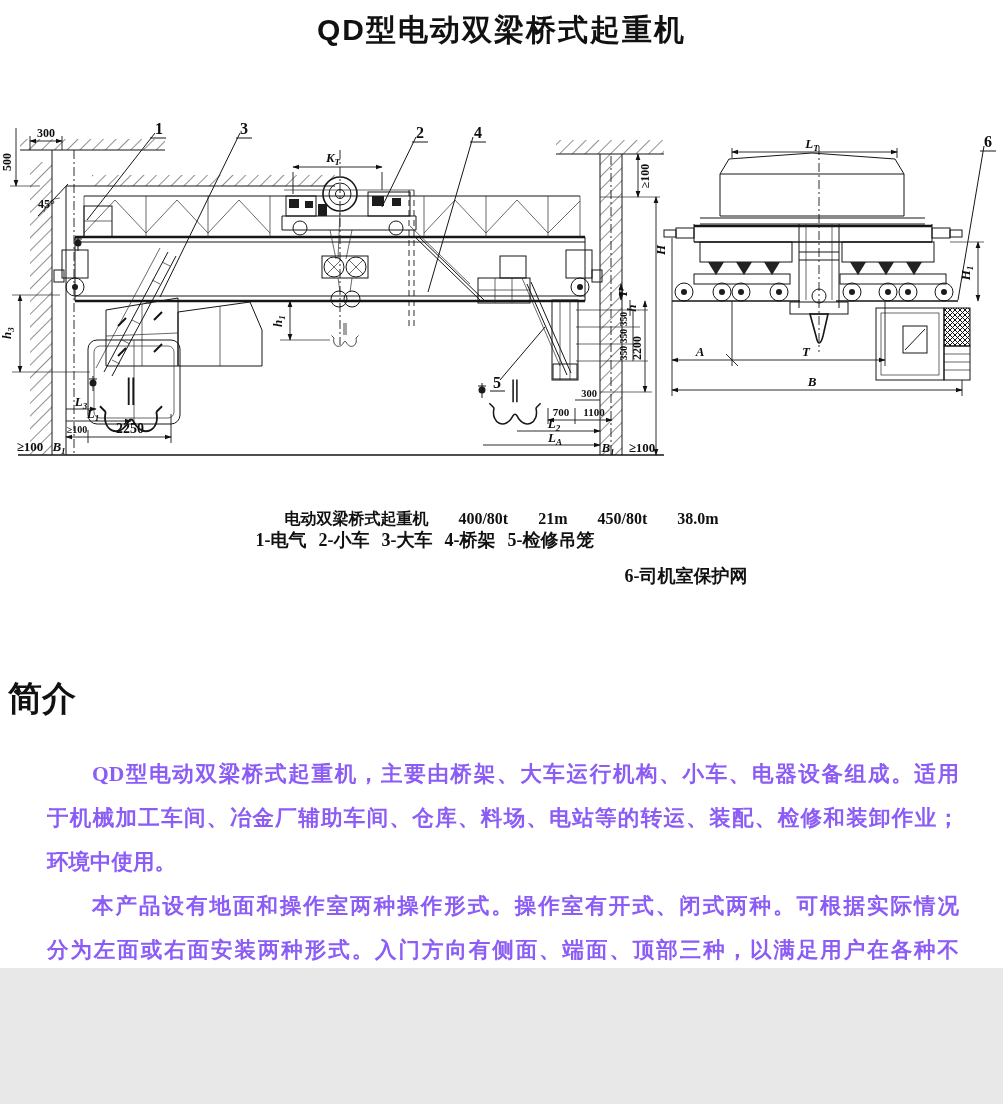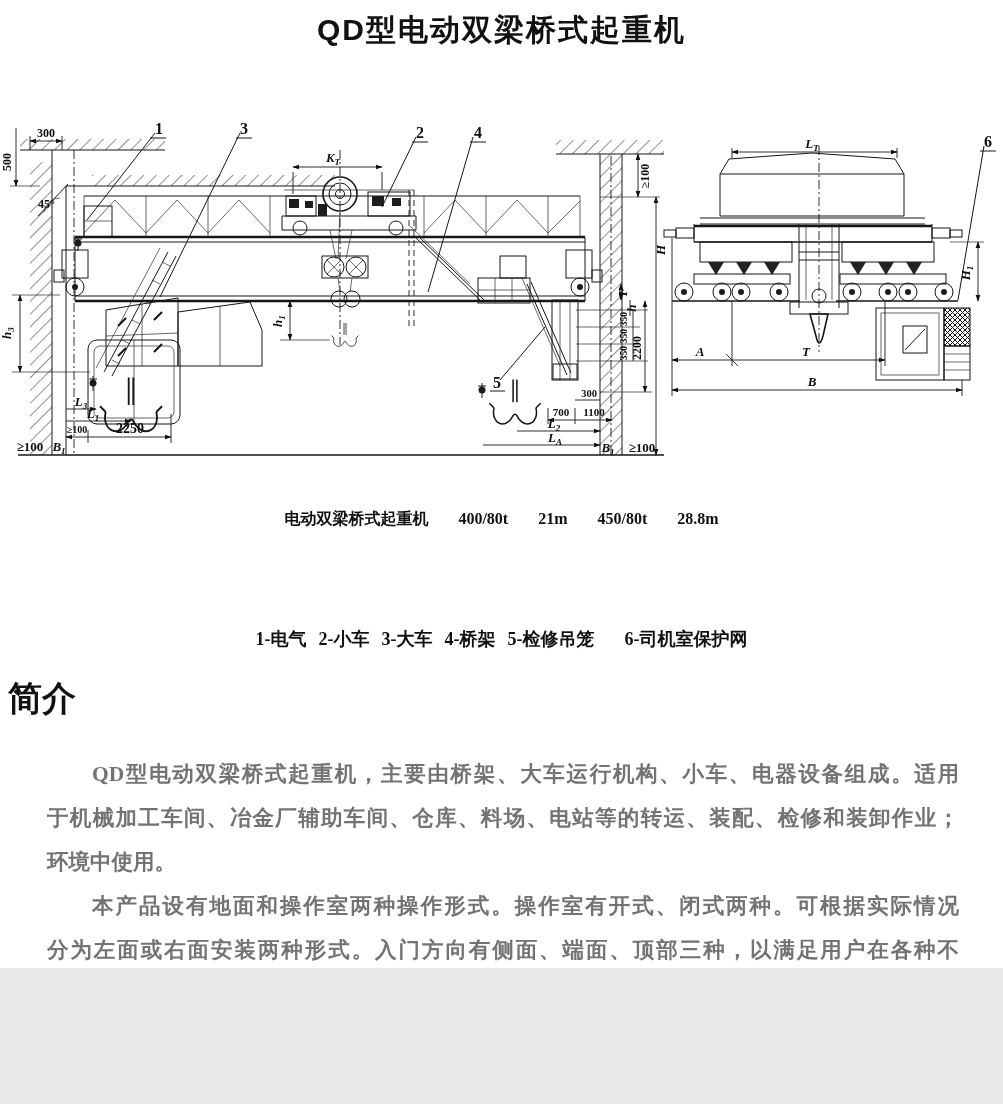--- a/index.html
+++ b/index.html
@@ -22,31 +22,31 @@
   .fillk{fill:#1c1c1c;stroke:none;}
   text.dim{font-family:"Liberation Serif","DejaVu Serif",serif;font-size:12px;fill:#0e0e0e;font-weight:700;}
   text.dimi{font-family:"Liberation Serif","DejaVu Serif",serif;font-style:italic;
             font-size:13px;fill:#0e0e0e;font-weight:700;}
   text.callout{font-family:"Liberation Serif","DejaVu Serif",serif;font-size:16px;font-weight:700;fill:#0e0e0e;}
   tspan.sub{font-size:9px;}
 
   #caption{position:absolute;top:509px;left:0;width:100%;display:flex;justify-content:center;
            align-items:baseline;gap:30px;font-family:"Liberation Serif","DejaVu Serif",serif;
            font-weight:800;font-size:16px;}
-  #legend{position:absolute;top:591px;left:0;width:100%;display:flex;justify-content:center;
-          align-items:flex-end;gap:12px;font-family:"Liberation Serif","DejaVu Serif",serif;
+  #legend{position:absolute;top:528px;left:0;width:100%;display:flex;justify-content:center;
+          align-items:flex-start;gap:12px;font-family:"Liberation Serif","DejaVu Serif",serif;
           font-weight:800;font-size:18px;}
   #legend .last{margin-left:18px;margin-top:36px;}
 
   #section-heading{position:absolute;top:676px;left:8px;
        font-family:"Liberation Sans","DejaVu Sans",sans-serif;font-size:34px;font-weight:800;}
 
   #bodytext{position:absolute;top:752px;left:47px;right:44px;
        font-family:"Liberation Serif","DejaVu Serif",serif;font-size:21.5px;font-weight:700;
-       color:#737373;}
+       color:#8b5cf6;}
   #bodytext .line{height:44px;line-height:44px;text-align:justify;text-align-last:justify;
        white-space:nowrap;overflow:visible;}
   #bodytext .line.short{text-align-last:left;}
   #bodytext .line.indent{padding-left:45px;}
 </style>
 </head>
 <body>
 
 <div id="page">
 
@@ -411,21 +411,21 @@
       <text class="dimi" x="812" y="386" text-anchor="middle">B</text>
     </g>
   </svg>
   </div>
 
   <div id="caption">
     <span>电动双梁桥式起重机</span>
     <span>400/80t</span>
     <span>21m</span>
     <span>450/80t</span>
-    <span>28.8m</span>
+    <span>38.0m</span>
   </div>
 
   <div id="legend">
     <span>1-电气</span>
     <span>2-小车</span>
     <span>3-大车</span>
     <span>4-桥架</span>
     <span>5-检修吊笼</span>
     <span class="last">6-司机室保护网</span>
   </div>

